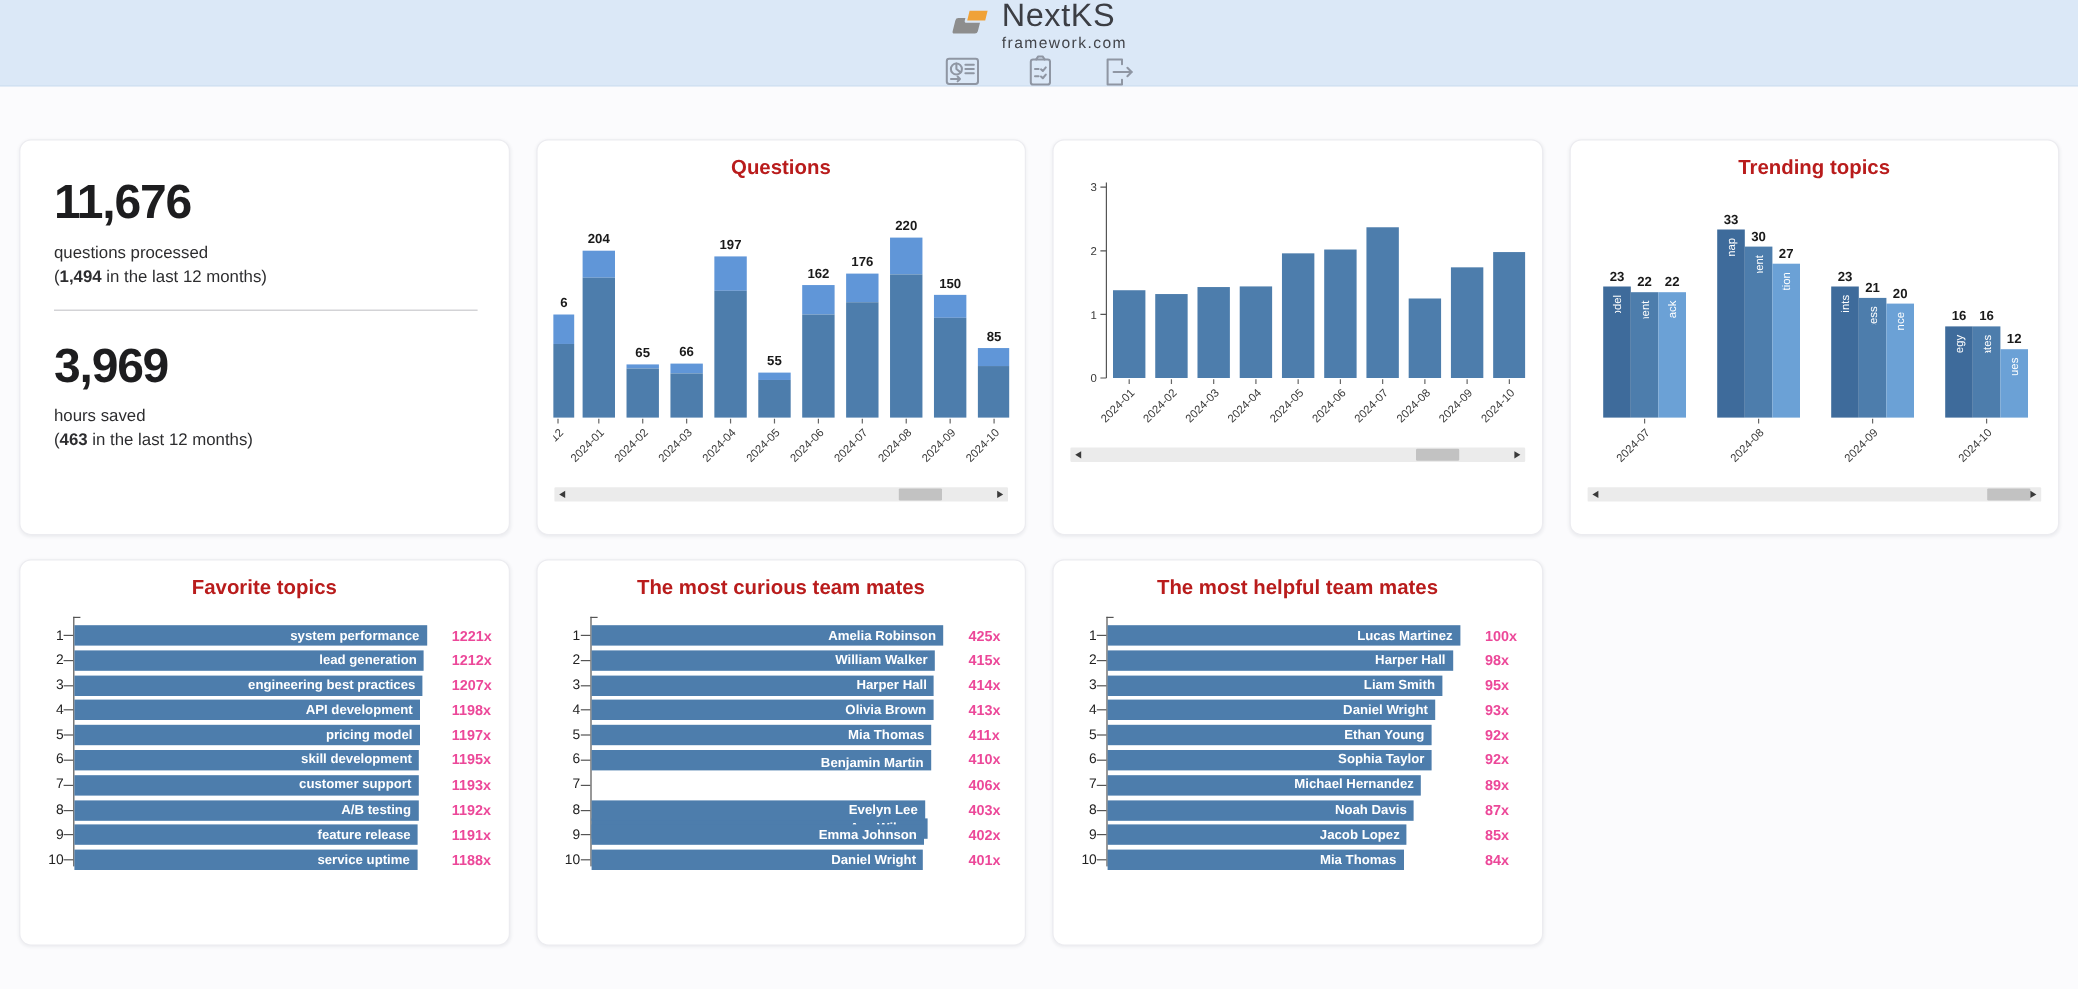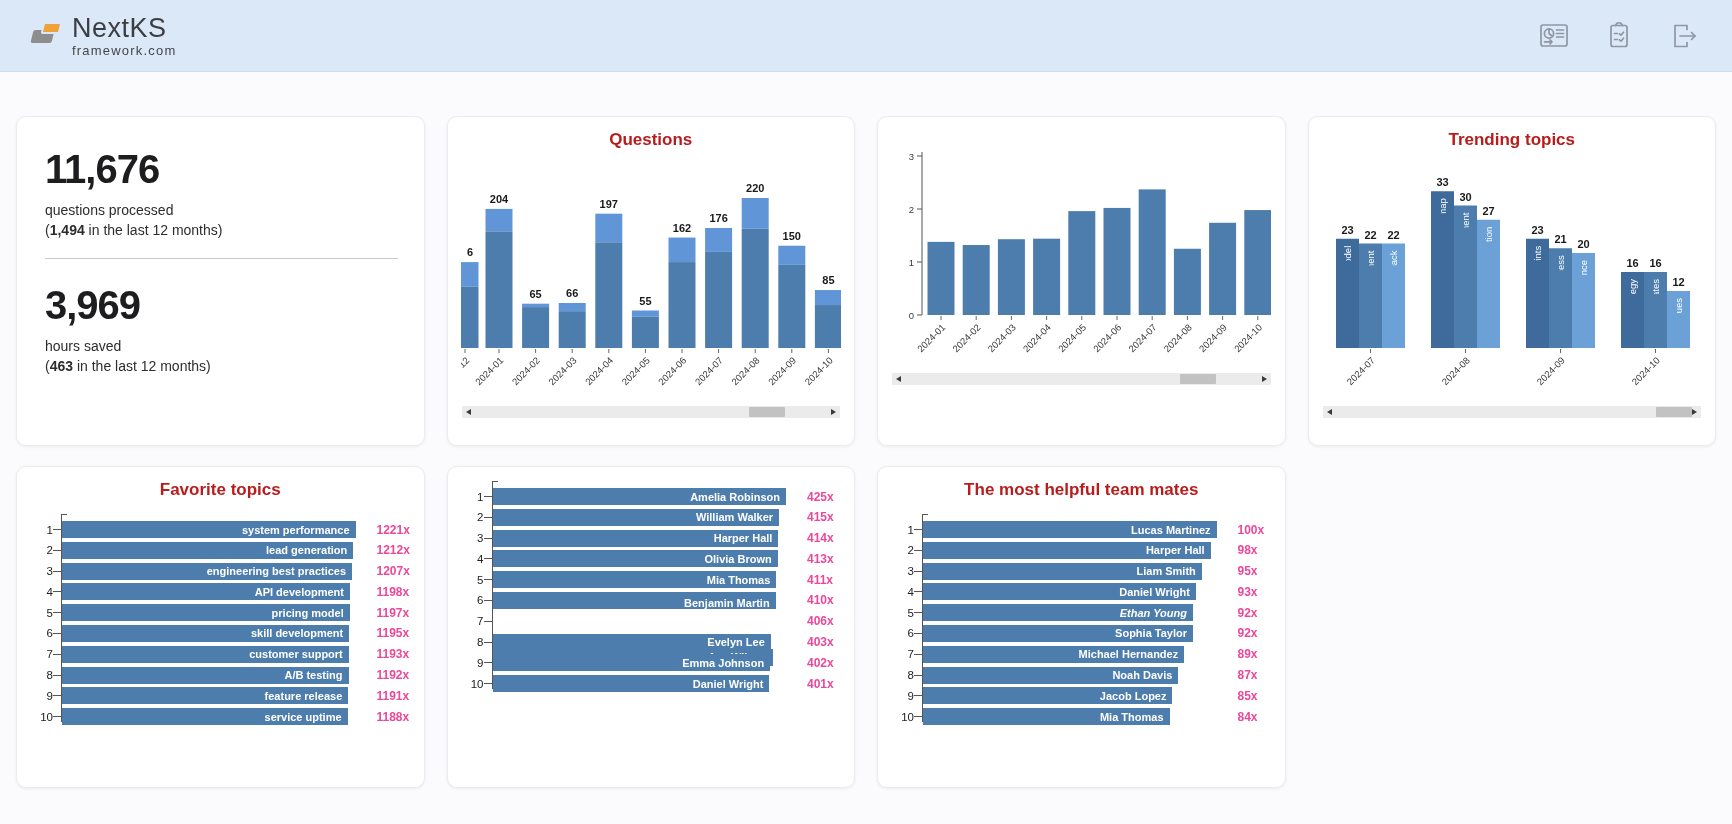--- a/index.html
+++ b/index.html
@@ -2,21 +2,21 @@
 <html><head>
 <meta charset="utf-8">
 <style>
   * { margin:0; padding:0; box-sizing:border-box; }
   html,body { width:1732px; height:824px; }
   body { font-family:"Liberation Sans", sans-serif; background:#fbfbfd; overflow:hidden; }
   .page { width:1732px; height:824px; position:relative; }
 
   
   header { height:72px; background:#dbe8f7; border-bottom:1px solid #cfdff0;
-           display:flex; align-items:center; justify-content:space-between; padding:0 30px 0 32px; }
+           display:flex; align-items:center; justify-content:space-between; padding:0 30px 0 32px;flex-direction:column; }
   .brand { display:flex; align-items:flex-start; gap:8px; cursor:pointer; }
   .logo-mark { position:relative; width:32px; height:30px; margin-top:4px; }
   .logo-mark .sq { position:absolute; border-radius:2px; }
   .logo-mark .gray { left:0; top:11px; width:21px; height:13px; background:#8d8d8d; transform:skewX(-14deg); }
   .logo-mark .orange { left:10px; top:3px; width:19px; height:12px; background:#f0a238; border:2px solid #dbe8f7; transform:skewX(-14deg); }
   .brand-text { line-height:1; }
   .brand-title { font-size:27px; color:#3c3e44; letter-spacing:.5px; }
   .brand-sub { font-size:13px; color:#43454b; letter-spacing:1.2px; margin-top:2px; }
   .actions { display:flex; align-items:center; gap:30px; }
   .icon-btn { background:none; border:none; cursor:pointer; padding:2px; }
@@ -436,20 +436,21 @@
               <div class="rbar" style="width: 97.3%;">
                 <span>service uptime</span>
               </div>
             </div>
             <span class="rval">1188x</span>
           </div>
         </div>
     </section>
 
     <section class="card list-card">
+      <h2>The most curious team mates</h2>
       <div class="ranked">
           <div class="rrow">
             <span class="rnum">1</span>
             <span class="rtickmark"></span>
             <div class="rtrack">
               <div class="rbar" style="width: 100%;">
                 <span>Amelia Robinson</span>
               </div>
             </div>
             <span class="rval">425x</span>
@@ -587,21 +588,21 @@
               <div class="rbar" style="width: 93%;">
                 <span>Daniel Wright</span>
               </div>
             </div>
             <span class="rval">93x</span>
           </div>
           <div class="rrow">
             <span class="rnum">5</span>
             <span class="rtickmark"></span>
             <div class="rtrack">
-              <div class="rbar" style="width: 92%; font-style: italic;">
+              <div class="rbar" style="width: 92%;">
                 <span>Ethan Young</span>
               </div>
             </div>
             <span class="rval">92x</span>
           </div>
           <div class="rrow">
             <span class="rnum">6</span>
             <span class="rtickmark"></span>
             <div class="rtrack">
               <div class="rbar" style="width: 92%;">

